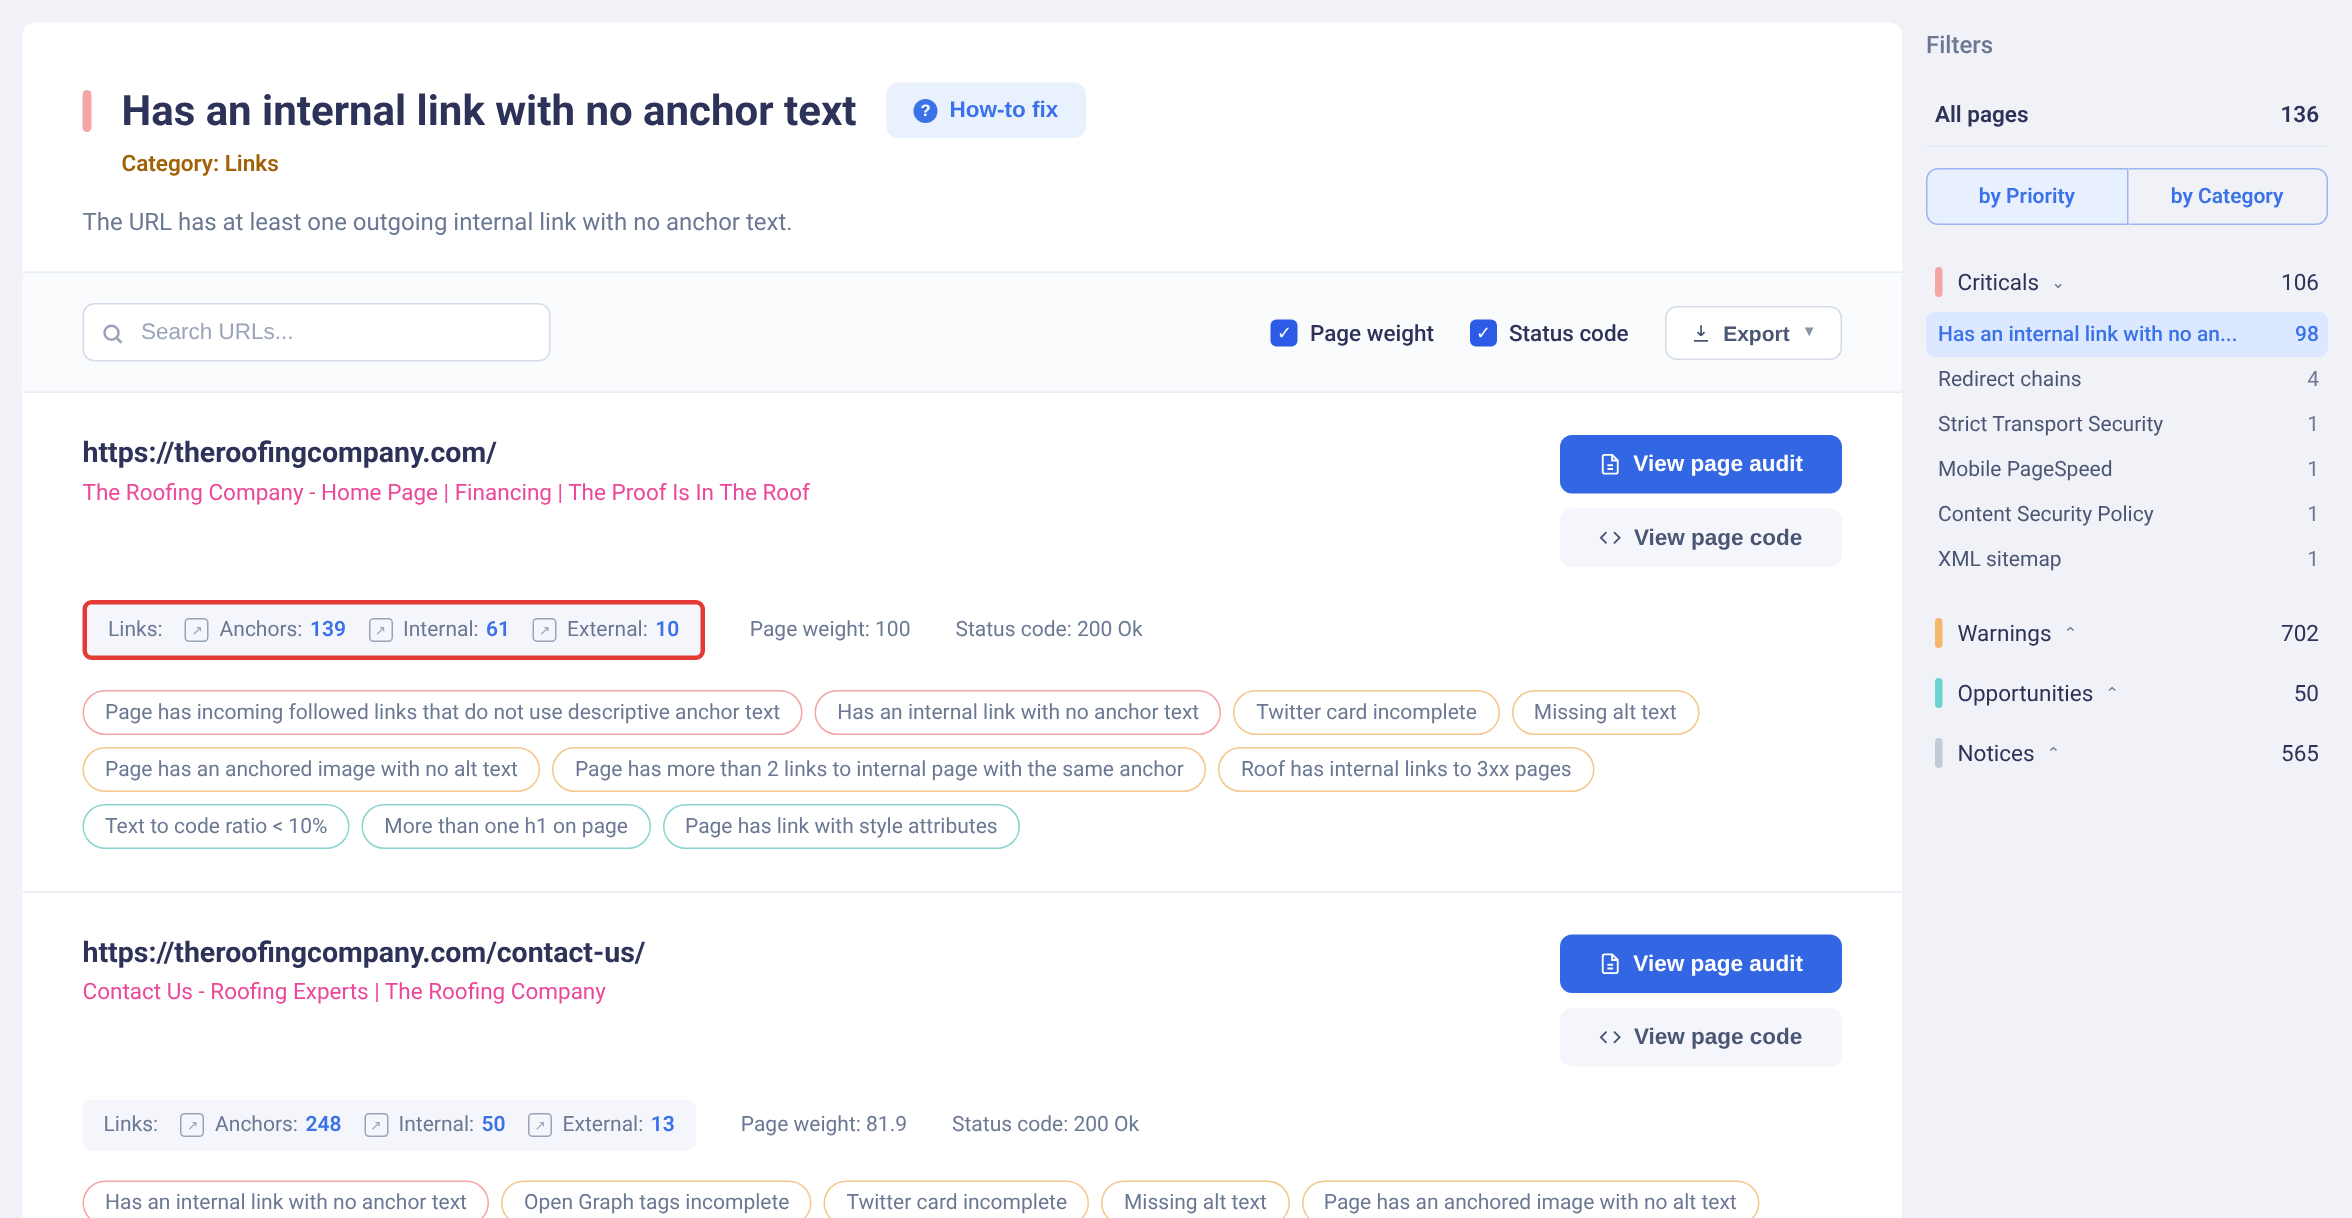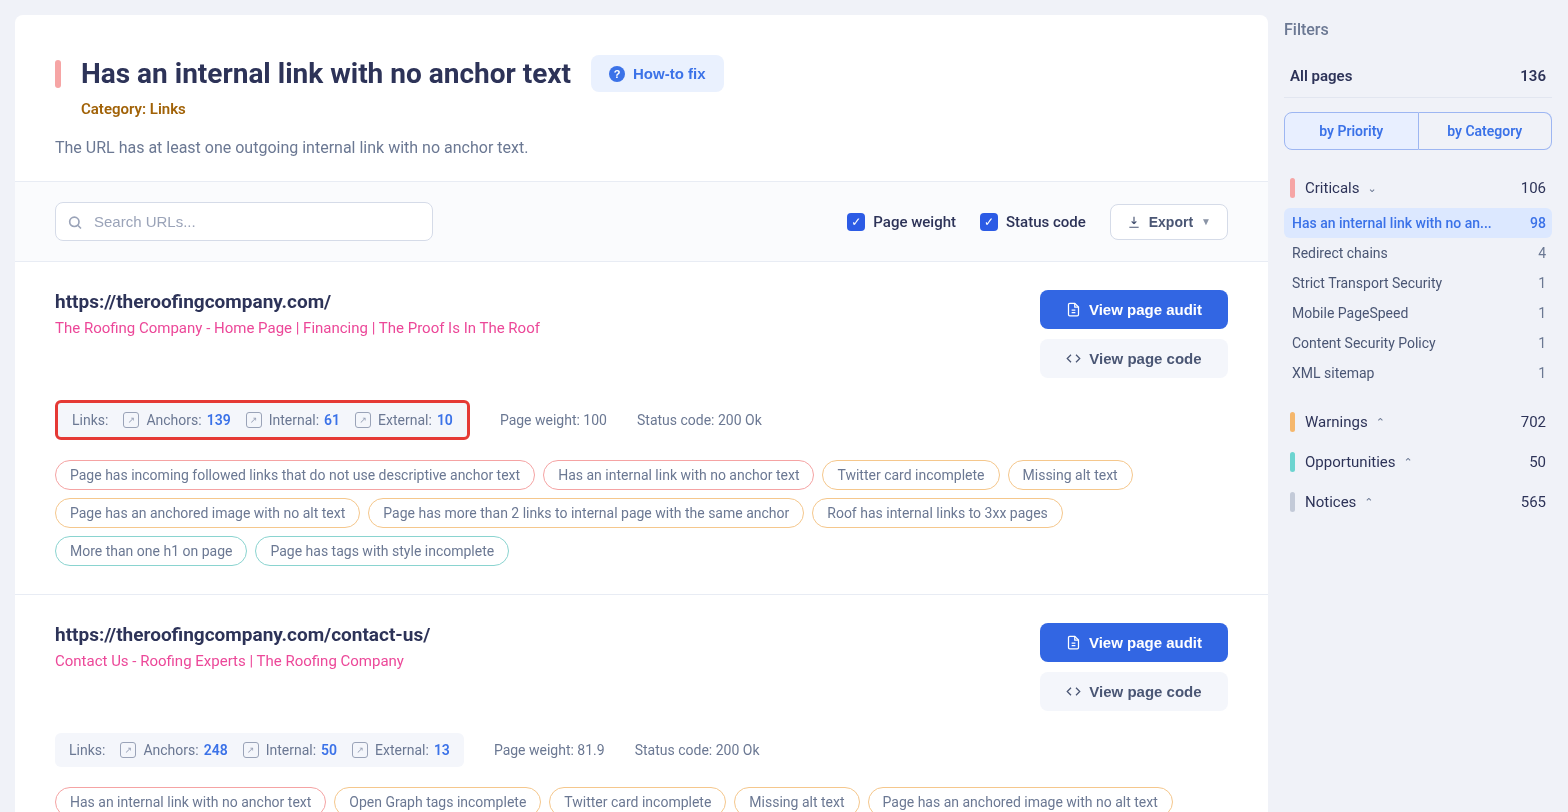--- a/index.html
+++ b/index.html
@@ -7,21 +7,21 @@
 .main-content { flex: 1; background: #fff; margin: 15px 0 0 15px; border-radius: 8px 8px 0 0; overflow: hidden; }
 .header { padding: 40px 40px 24px; }
 .title-row { display: flex; align-items: center; gap: 20px; margin-bottom: 8px; }
 .title-marker { width: 6px; height: 28px; background: #f6a5a5; border-radius: 3px; }
 .title { font-size: 28px; font-weight: 700; color: #2d3358; }
 .howto-btn { background: #eaf1fe; color: #3b72e8; border: none; padding: 10px 18px; border-radius: 8px; font-size: 15px; font-weight: 600; display: flex; align-items: center; gap: 8px; cursor: pointer; }
 .howto-icon { width: 16px; height: 16px; background: #3b72e8; border-radius: 50%; color: #fff; display: inline-flex; align-items: center; justify-content: center; font-size: 11px; font-weight: bold; }
 .category { color: #a16207; font-size: 15px; font-weight: 600; margin-left: 26px; }
 .description { color: #6b7893; font-size: 16px; margin: 20px 0 0 0; }
 .toolbar { display: flex; align-items: center; justify-content: space-between; padding: 20px 40px; border-top: 1px solid #e8ecf4; border-bottom: 1px solid #e8ecf4; background:#fafbfd; }
-.search-box { position: relative; width: 378px; }
+.search-box { position: relative; width: 312px; }
 .search-input { width: 100%; padding: 10px 14px 10px 38px; border: 1px solid #d5dbe8; border-radius: 8px; font-size: 15px; color: #8a94a6; }
 .search-input::placeholder { color: #9aa3b8; }
 .search-icon { position: absolute; left: 12px; top: 50%; transform: translateY(-50%); color: #9aa3b8; }
 .toolbar-right { display: flex; align-items: center; gap: 24px; }
 .checkbox-wrap { display: flex; align-items: center; gap: 8px; font-size: 15px; color: #2d3358; font-weight:500;}
 .checkbox { width: 18px; height: 18px; background: #2c5be5; border-radius: 4px; display: inline-flex; align-items: center; justify-content: center; color: #fff; font-size: 12px; cursor: pointer; }
 .export-btn { border: 1px solid #d5dbe8; background: #fff; padding: 9px 16px; border-radius: 8px; font-size: 14px; font-weight: 600; color: #4a5674; display: flex; align-items: center; gap: 8px; cursor: pointer; }
 .result-item { padding: 28px 40px; border-bottom: 1px solid #e8ecf4; }
 .result-header { display: flex; justify-content: space-between; align-items: flex-start; }
 .result-url { font-size: 19px; font-weight: 700; color: #2d3358; }
@@ -151,22 +151,23 @@
       <span>Status code: 200 Ok</span>
     </div>
     <div class="tags-row">
           <span class="tag pink">Page has incoming followed links that do not use descriptive anchor text</span>
           <span class="tag pink">Has an internal link with no anchor text</span>
           <span class="tag orange">Twitter card incomplete</span>
           <span class="tag orange">Missing alt text</span>
           <span class="tag orange">Page has an anchored image with no alt text</span>
           <span class="tag orange">Page has more than 2 links to internal page with the same anchor</span>
           <span class="tag orange">Roof has internal links to 3xx pages</span>
+          <span class="tag teal">Text to code ratio &lt; 10%</span>
           <span class="tag teal">More than one h1 on page</span>
-          <span class="tag teal">Page has tags with style incomplete</span>
+          <span class="tag teal">Page has link with style attributes</span>
         </div>
   </div>
   <div class="result-item">
     <div class="result-header">
       <div>
         <div class="result-url">https://theroofingcompany.com/contact-us/</div>
         <div class="result-title">Contact Us - Roofing Experts | The Roofing Company</div>
       </div>
       <div class="result-actions">
         <button class="btn-primary">

